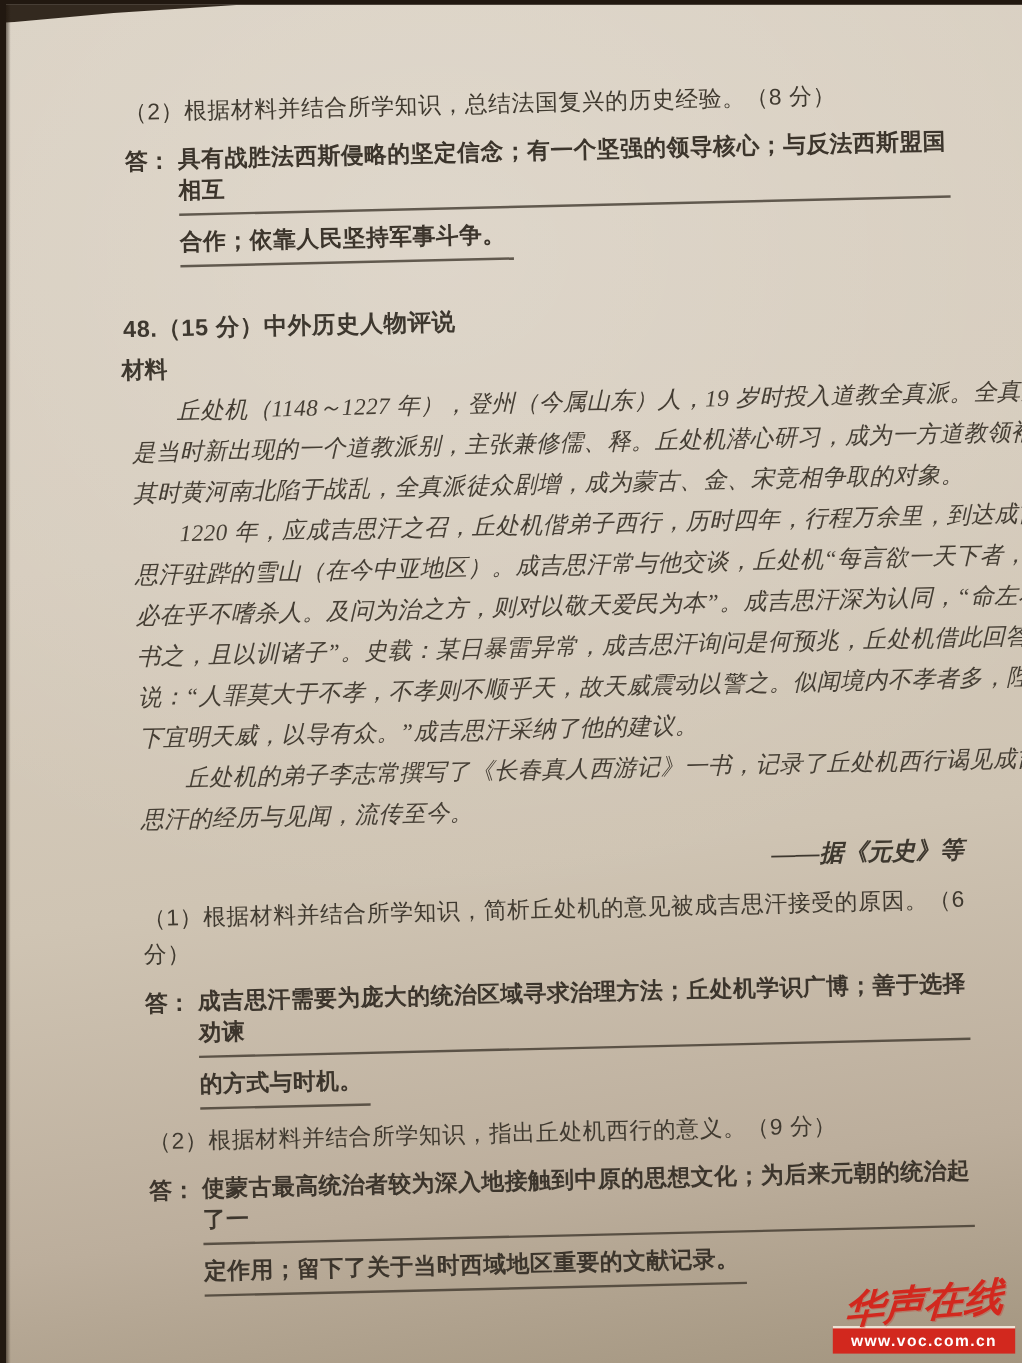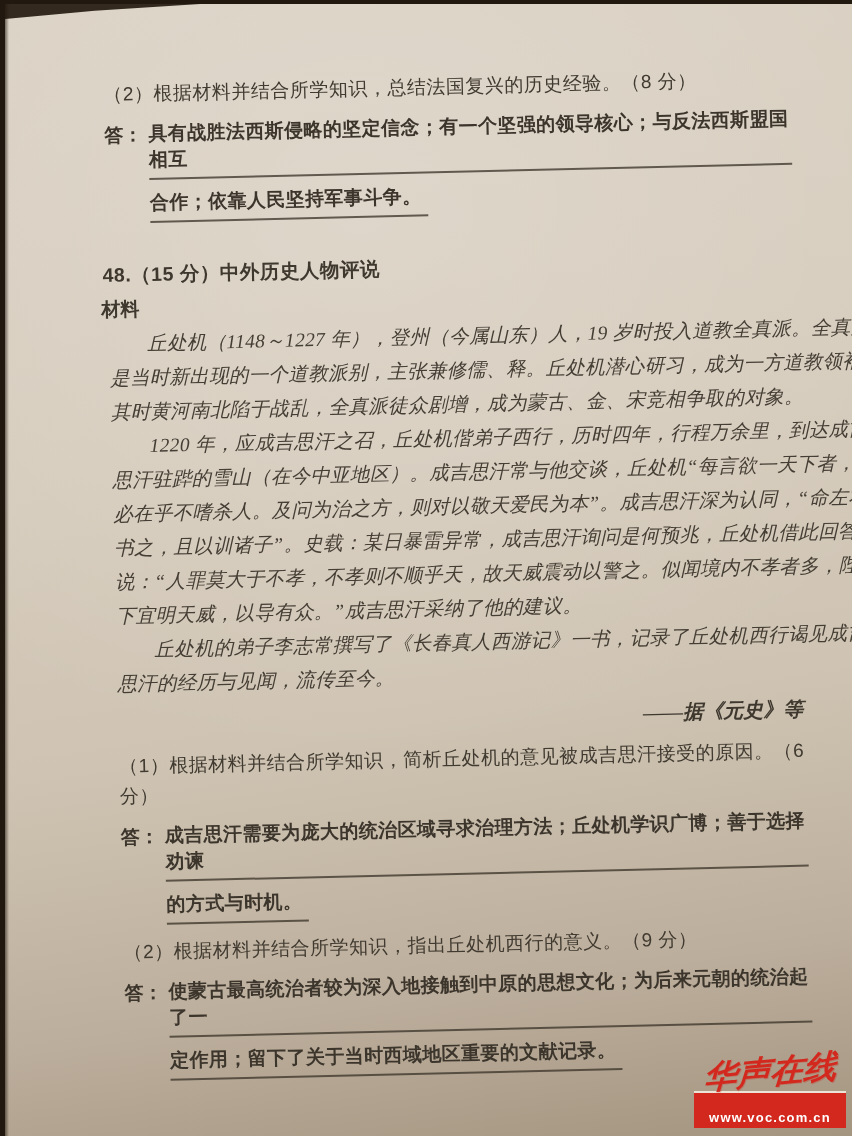--- a/index.html
+++ b/index.html
@@ -78,21 +78,21 @@
   .wm-brand{
     color:#d2281e;font-size:33px;font-weight:bold;font-style:italic;
     font-family:"DejaVu Serif",serif;line-height:36px;
     transform:skewX(-8deg) rotate(-5deg);
     text-shadow:1px 1px 0 rgba(210,40,30,.30);
     white-space:nowrap;
   }
   .wm-bar{
     margin-top:1px;background:#d2281e;border-top:2px solid #ece3d6;
     color:#ffffff;font-weight:bold;font-size:13px;letter-spacing:1.2px;
-    line-height:16px;padding:17px 2px 2px;
+    line-height:16px;padding:3px 2px 2px;
     font-family:"Liberation Sans",sans-serif;
   }
 </style>
 </head>
 <body>
 
 <div class="page">
   <div class="corner-shadow"></div>
   <div class="edge-shadow"></div>
 

